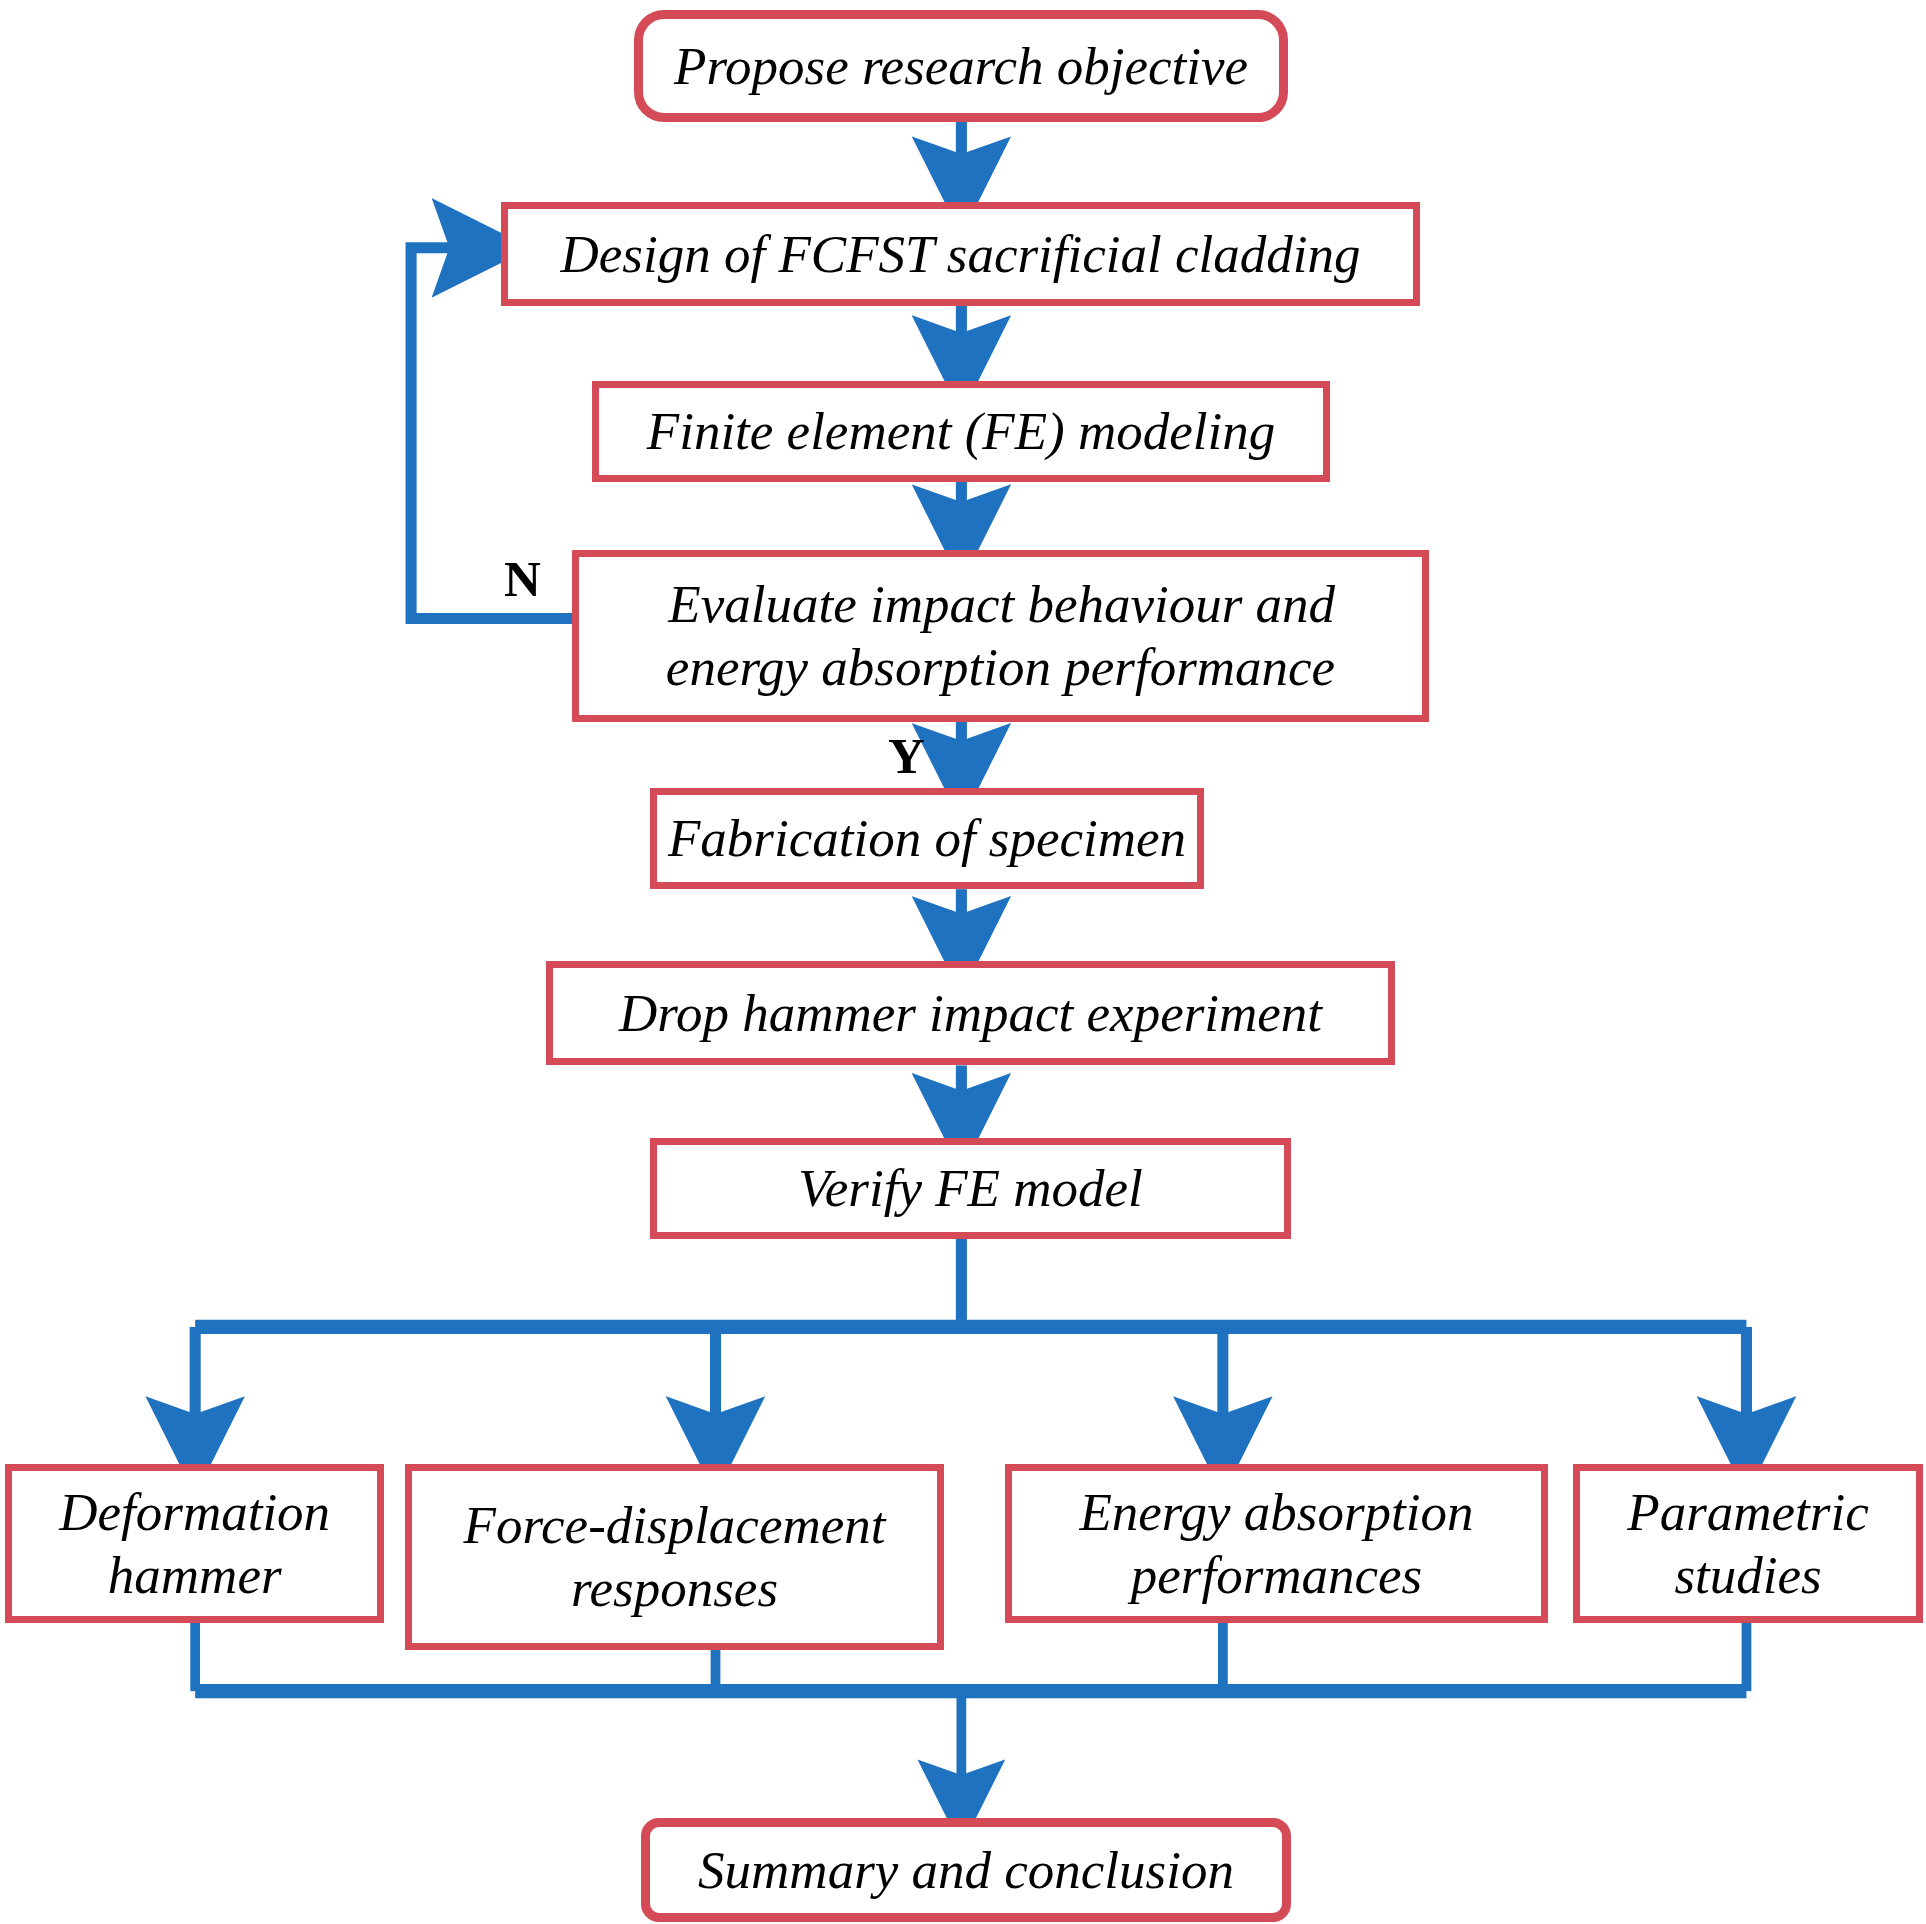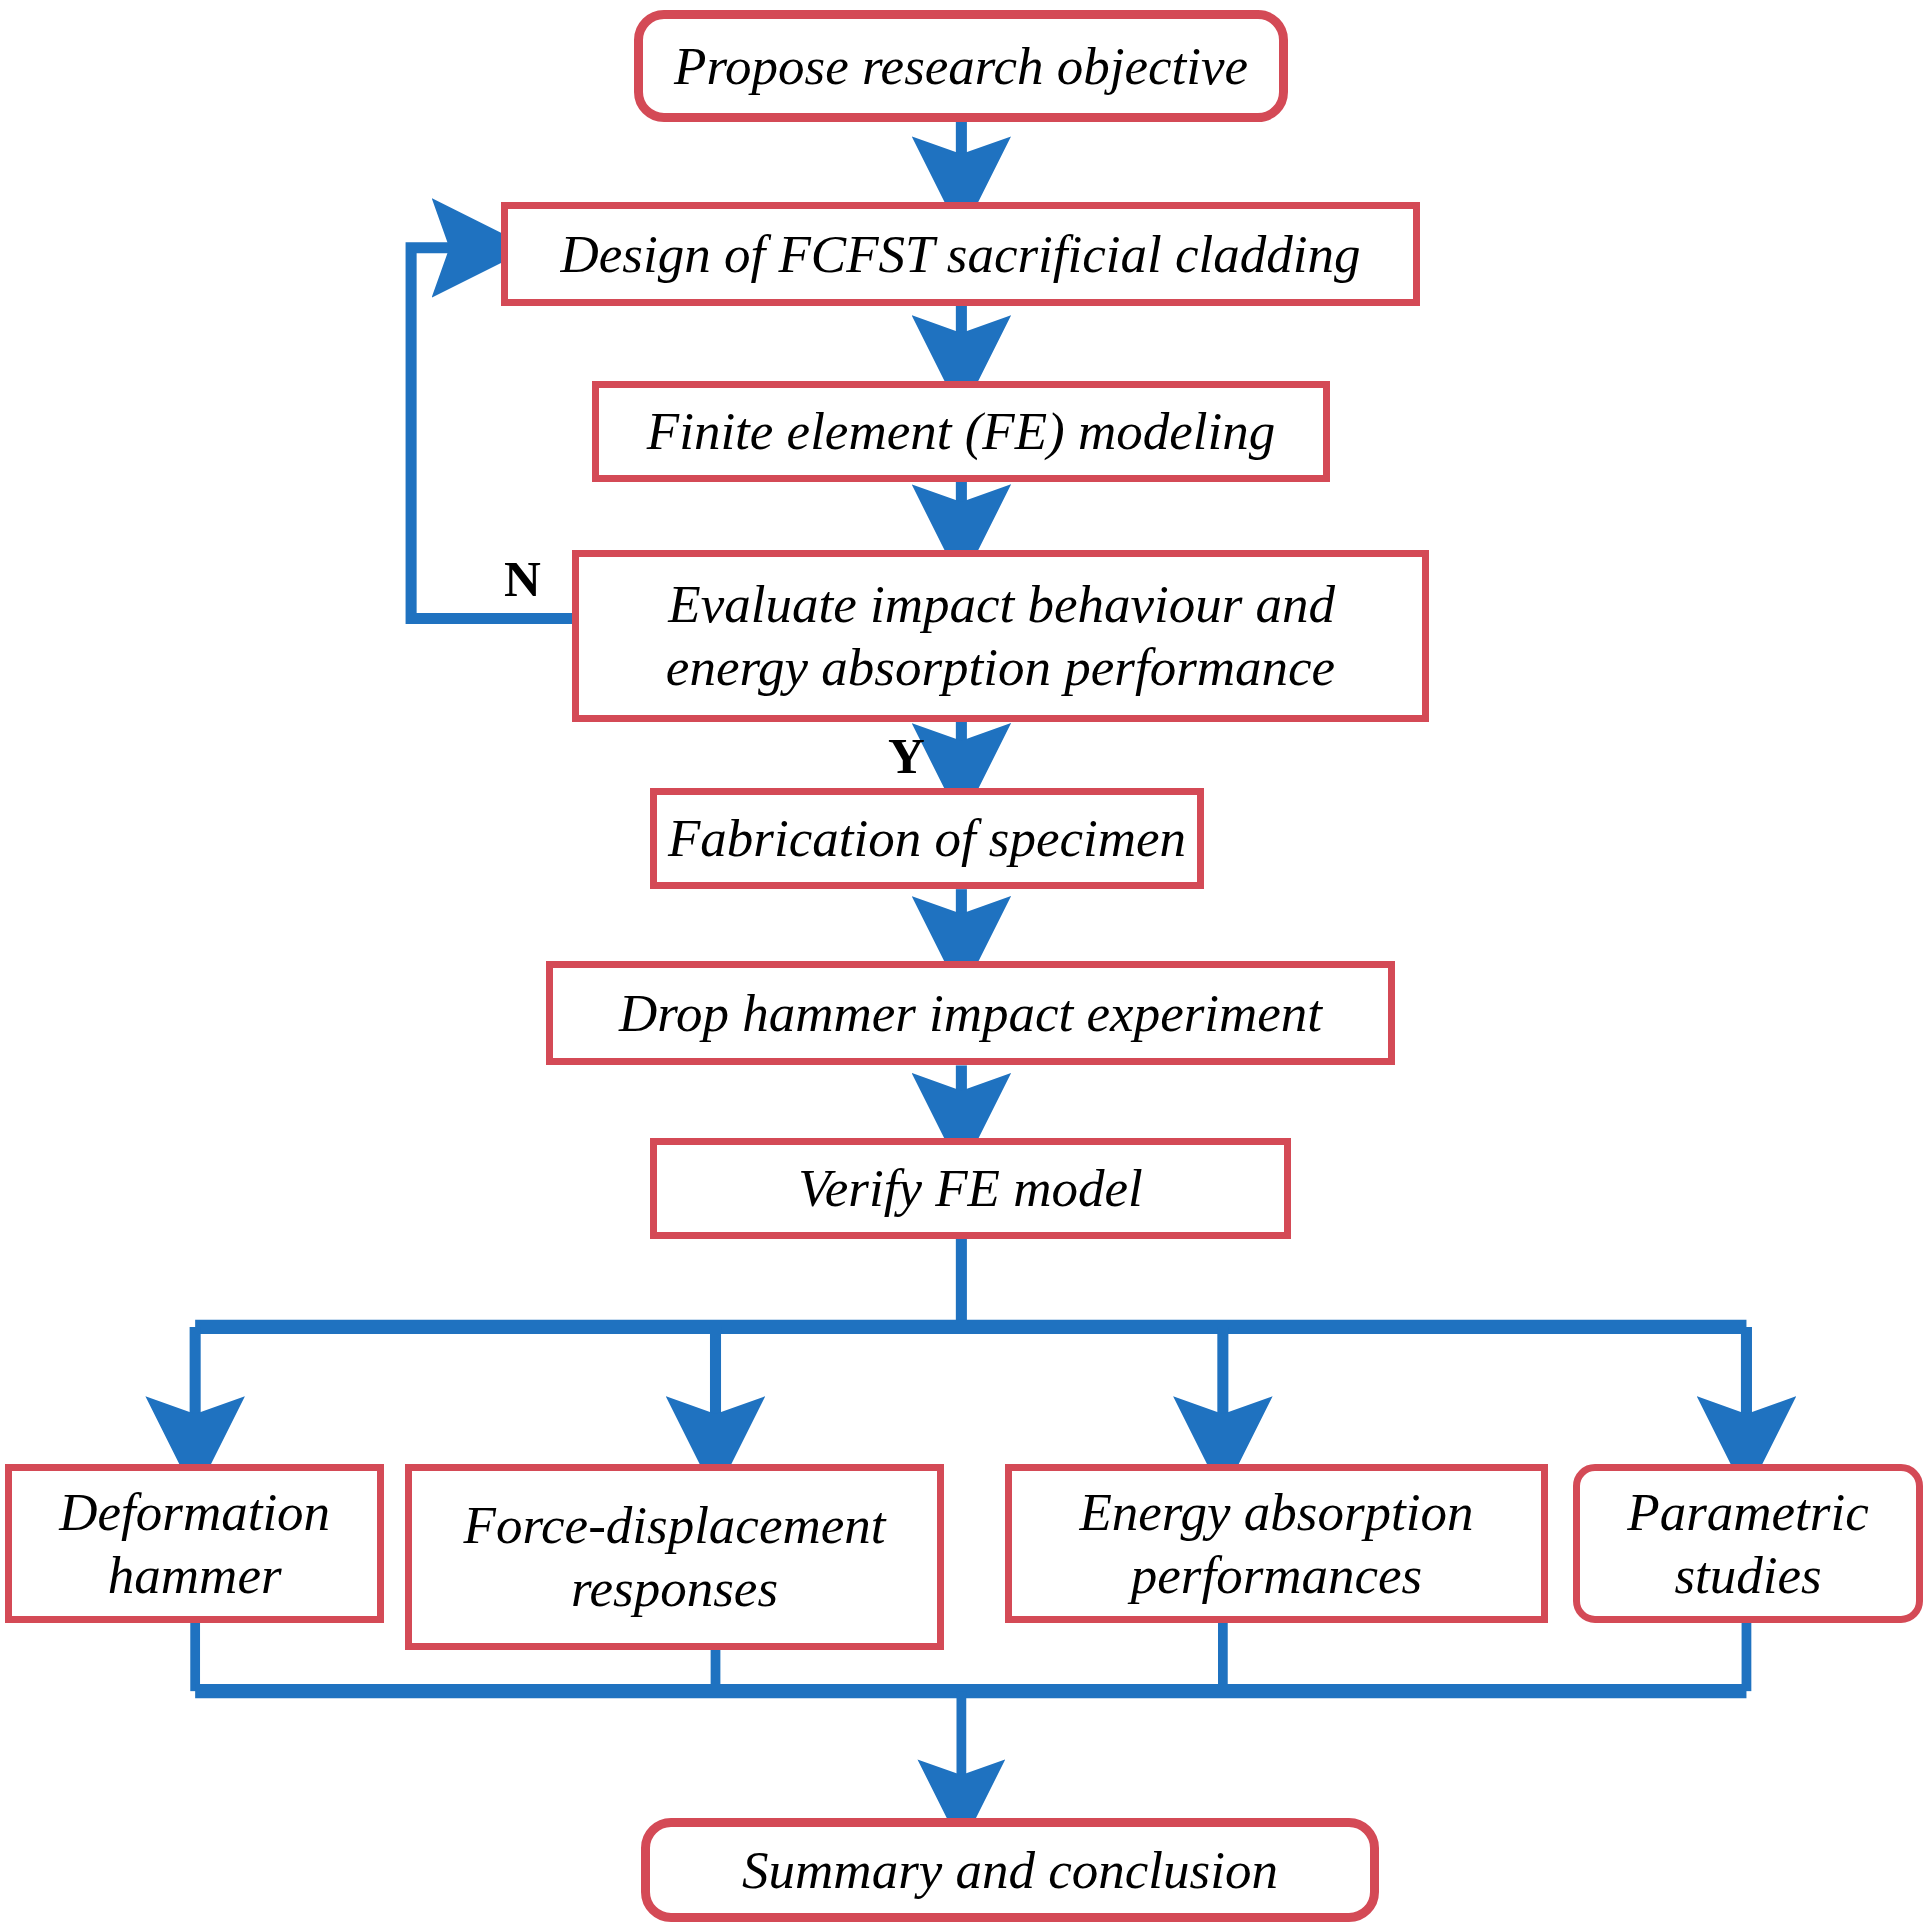--- a/index.html
+++ b/index.html
@@ -147,26 +147,26 @@
   <div class="node proc" style="left:405px; top:1464px; width:539px; height:186px; font-size:53px;">
     <span class="label">Force-displacement
 responses</span>
   </div>
 
   <div class="node proc" style="left:1005px; top:1464px; width:543px; height:159px; font-size:53px;">
     <span class="label">Energy absorption
 performances</span>
   </div>
 
-  <div class="node proc" style="left:1573px; top:1464px; width:350px; height:159px; font-size:53px;border-radius:22px;">
+  <div class="node proc" style="left:1573px; top:1464px; width:350px; height:159px; font-size:53px;">
     <span class="label">Parametric
 studies</span>
   </div>
 
-  <div class="node term" style="left:641px; top:1818px; width:738px; height:104px; font-size:53px;">
+  <div class="node term" style="left:641px; top:1818px; width:650px; height:104px; font-size:53px;border-radius:18px;">
     <span class="label">Summary and conclusion</span>
   </div>
 
   <div class="flag" style="left:504px; top:550px; font-size:51px;">N</div>
 
   <div class="flag" style="left:888px; top:727px; font-size:51px;">Y</div>
 
 </div>
 
 

